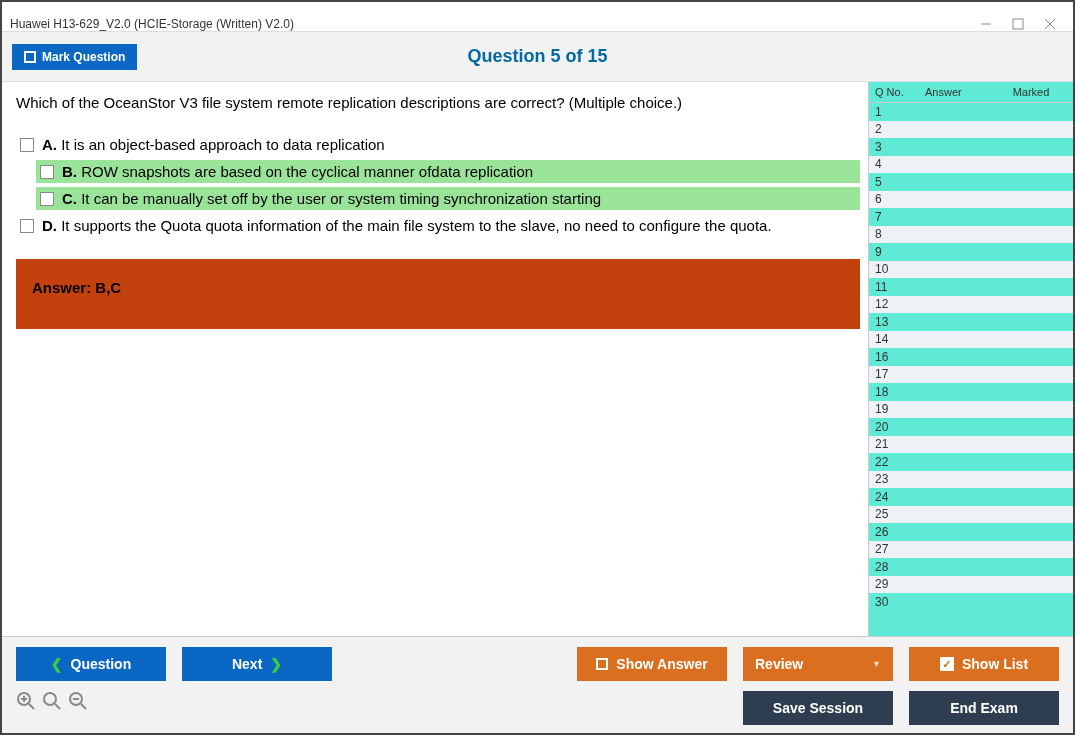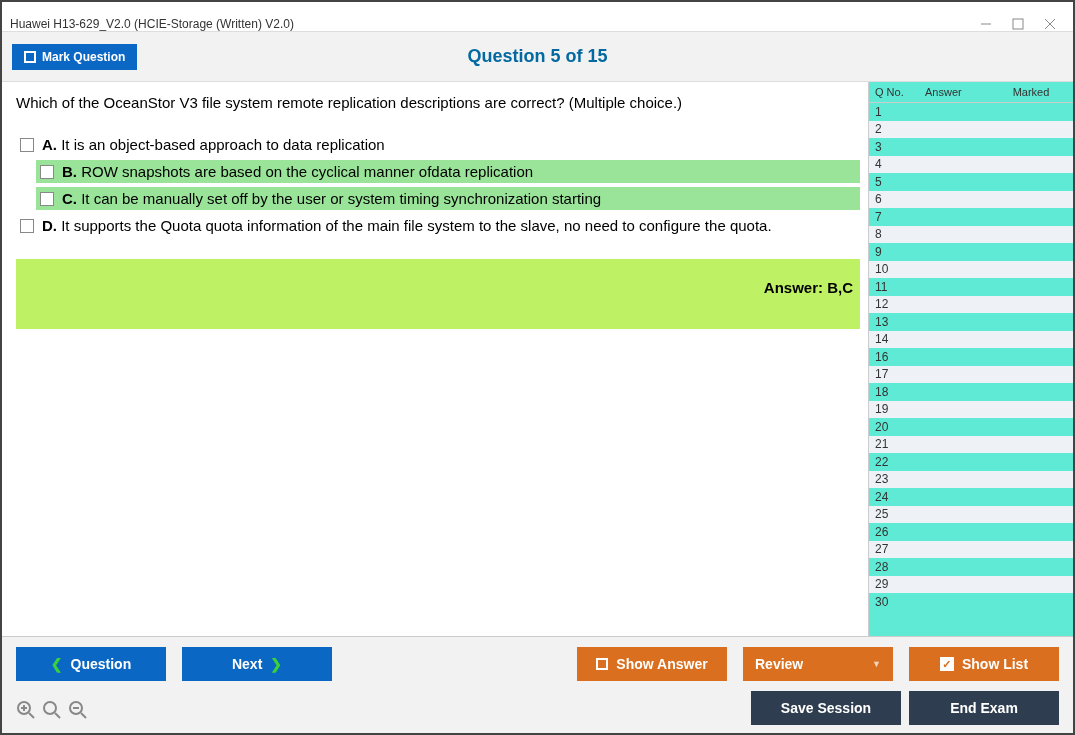--- a/index.html
+++ b/index.html
@@ -14,21 +14,21 @@
 .mark-btn .cb { width: 12px; height: 12px; border: 2px solid #fff; display: inline-block; }
 .qtitle { position: absolute; left: 50%; transform: translateX(-50%); font-size: 18px; font-weight: bold; color: #0369a1; }
 .body-area { flex: 1; display: flex; overflow: hidden; }
 .main { flex: 1; padding: 12px 8px 0 14px; display: flex; flex-direction: column; overflow: hidden; }
 .qtext { font-size: 15px; color: #000; margin-bottom: 22px; }
 .options { display: flex; flex-direction: column; gap: 4px; margin-bottom: 22px; }
 .opt { display: flex; align-items: center; gap: 8px; padding: 3px 4px; font-size: 15px; }
 .opt.sel { background: #9ae49a; margin-left: 20px; }
 .opt .chk { width: 14px; height: 14px; border: 1px solid #888; background: #fff; flex-shrink: 0; }
 .opt .lbl b { font-weight: bold; }
-.answer-box { background: #bef264; padding: 20px 7px; min-height: 70px; text-align: right; }
+.answer-box { background: #c2410c; padding: 20px 16px; min-height: 70px; }
 .answer-box .ans { font-size: 15px; font-weight: bold; color: #000; }
 .sidepanel { width: 205px; border-left: 1px solid #ccc; display: flex; flex-direction: column; background: #5eead4; }
 .sp-head { display: flex; font-size: 11px; color: #333; border-bottom: 1px solid #ccc; }
 .sp-head div { padding: 4px 6px; }
 .sp-col-qno { width: 50px; }
 .sp-col-ans { width: 70px; }
 .sp-col-mark { flex: 1; text-align: center; }
 .sp-body { flex: 1; overflow-y: scroll; position: relative; }
 .sp-row { display: flex; font-size: 12px; color: #333; height: 17.5px; align-items: center; }
 .sp-row:nth-child(even) { background: #eef2f6; }
@@ -40,21 +40,21 @@
 .btn-row .spacer { flex: 1; }
 .bbtn { border: none; color: #fff; font-size: 14px; font-weight: bold; padding: 8px 0; cursor: pointer; display: flex; align-items: center; justify-content: center; gap: 8px; width: 150px; height: 34px; }
 .bbtn.blue { background: #0a68c4; }
 .bbtn.orange { background: #d96f1f; }
 .bbtn.dark { background: #2e3e50; }
 .bbtn .arr-l { color: #3ad13a; font-weight: bold; }
 .bbtn .arr-r { color: #3ad13a; font-weight: bold; }
 .bbtn .sq { width: 12px; height: 12px; border: 2px solid #fff; display: inline-block; }
 .bbtn .sqf { width: 14px; height: 14px; background: #fff; display: inline-flex; align-items: center; justify-content: center; color: #d96f1f; font-size: 11px; font-weight: bold; }
 .bbtn .dd { font-size: 9px; opacity: .7; }
-.btn-row2 { display: flex; gap: 8px; align-items: flex-end; }
+.btn-row2 { display: flex; gap: 16px; align-items: flex-start; }
 .btn-row2 .spacer { flex: 1; }
 .zoom-icons { display: flex; gap: 6px; color: #888; font-size: 18px; }
 .zoom-icons span { cursor: pointer; }
 
 .sp-body::-webkit-scrollbar { width: 16px; }
 .sp-body::-webkit-scrollbar-track { background: #f0f0f0; }
 .sp-body::-webkit-scrollbar-thumb { background: #c8c8c8; }
 .sp-body::-webkit-scrollbar-button { background: #f0f0f0; height: 16px; }
 </style>
 </head>

